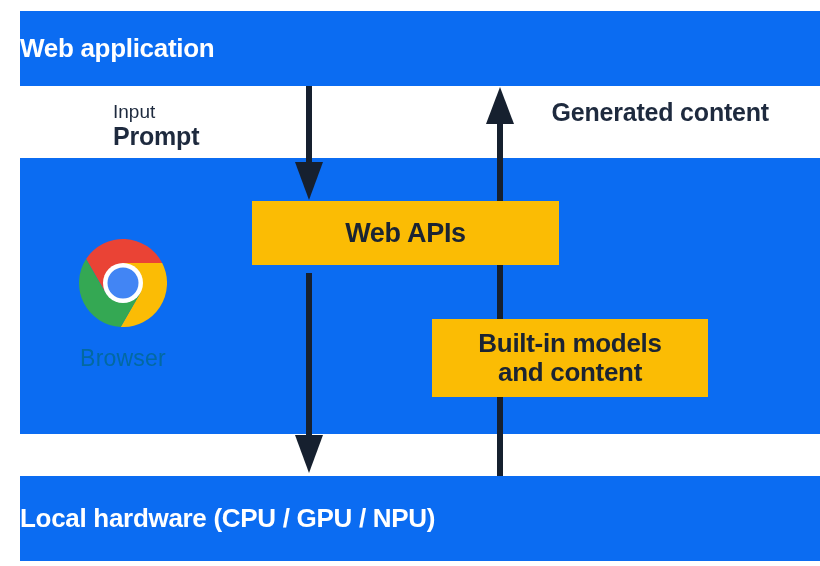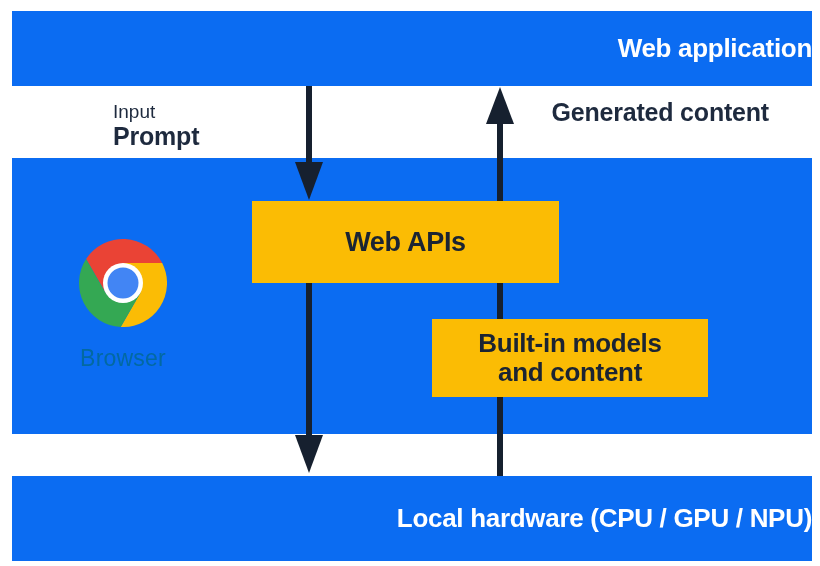--- a/index.html
+++ b/index.html
@@ -1,40 +1,40 @@
 <!DOCTYPE html>
 <html><head>
 <meta charset="utf-8">
 <style>
   html,body{margin:0;padding:0;background:#ffffff;}
   .canvas{
     position:relative;width:820px;height:566px;background:#ffffff;overflow:hidden;
     font-family:"Liberation Sans", sans-serif;
   }
   .bar{
-    position:absolute;left:12px;width:800px;background:#0b6cf2;
-    display:flex;align-items:center;justify-content:flex-end;
+    position:absolute;left:20px;width:800px;background:#0b6cf2;
+    display:flex;align-items:center;justify-content:flex-start;
   }
   .bar.top{top:11px;height:75px;}
   .bar.mid{top:158px;height:276px;}
   .bar.bottom{top:476px;height:85px;}
   .bar-title{
     color:#ffffff;font-weight:700;font-size:26px;letter-spacing:-0.3px;
   }
   .io-label{position:absolute;color:#1e2a3e;}
   .io-left{left:113px;top:100px;text-align:left;}
   .io-right{right:51px;top:100px;text-align:right;}
   .io-small{font-size:19px;font-weight:400;line-height:24px;}
   .io-strong{font-size:25px;font-weight:700;line-height:24px;letter-spacing:-0.2px;text-align:right;}
   .ybox{
     position:absolute;background:#fbbc04;z-index:2;
     display:flex;flex-direction:column;align-items:center;justify-content:center;
     color:#1b2433;font-weight:700;text-align:center;
   }
-  .ybox.webapis{left:252px;top:201px;width:307px;height:82px;font-size:27px;letter-spacing:-0.3px;}
+  .ybox.webapis{left:252px;top:201px;width:307px;height:64px;font-size:27px;letter-spacing:-0.3px;}
   .ybox.builtin{left:432px;top:319px;width:276px;height:78px;font-size:26px;line-height:29px;letter-spacing:-0.3px;}
   .vline{position:absolute;width:6px;background:#16202f;z-index:1;}
   .line-down-a{left:306px;top:86px;height:78px;}
   .line-down-b{left:306px;top:273px;height:164px;}
   .line-up{left:497px;top:121px;height:355px;}
   .arrowhead{position:absolute;width:0;height:0;z-index:3;
     border-left:14px solid transparent;border-right:14px solid transparent;}
   .head-down{border-top:38px solid #16202f;}
   .head-up{border-bottom:37px solid #16202f;}
   .head-mid{left:295px;top:162px;}

